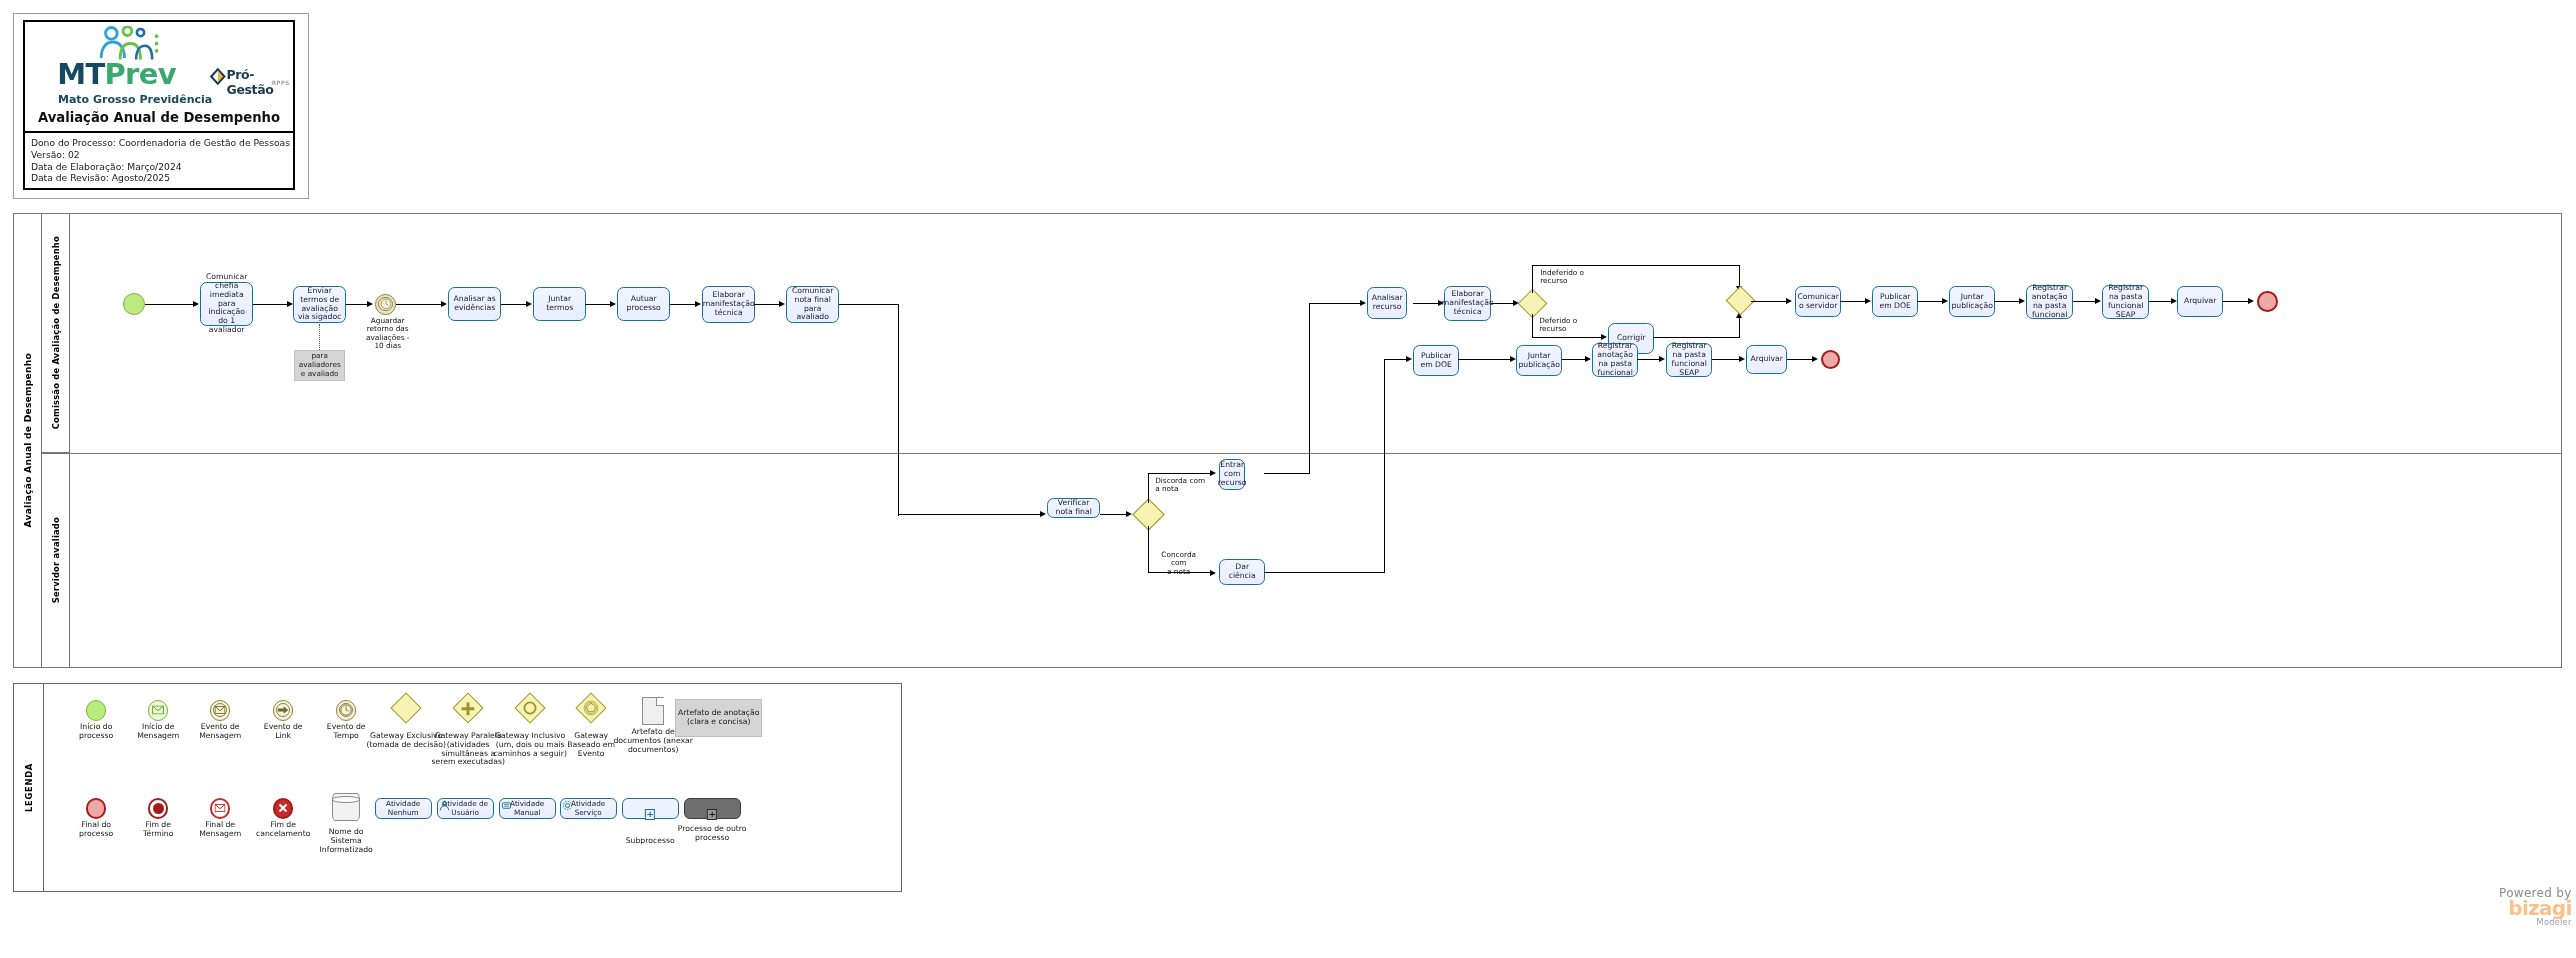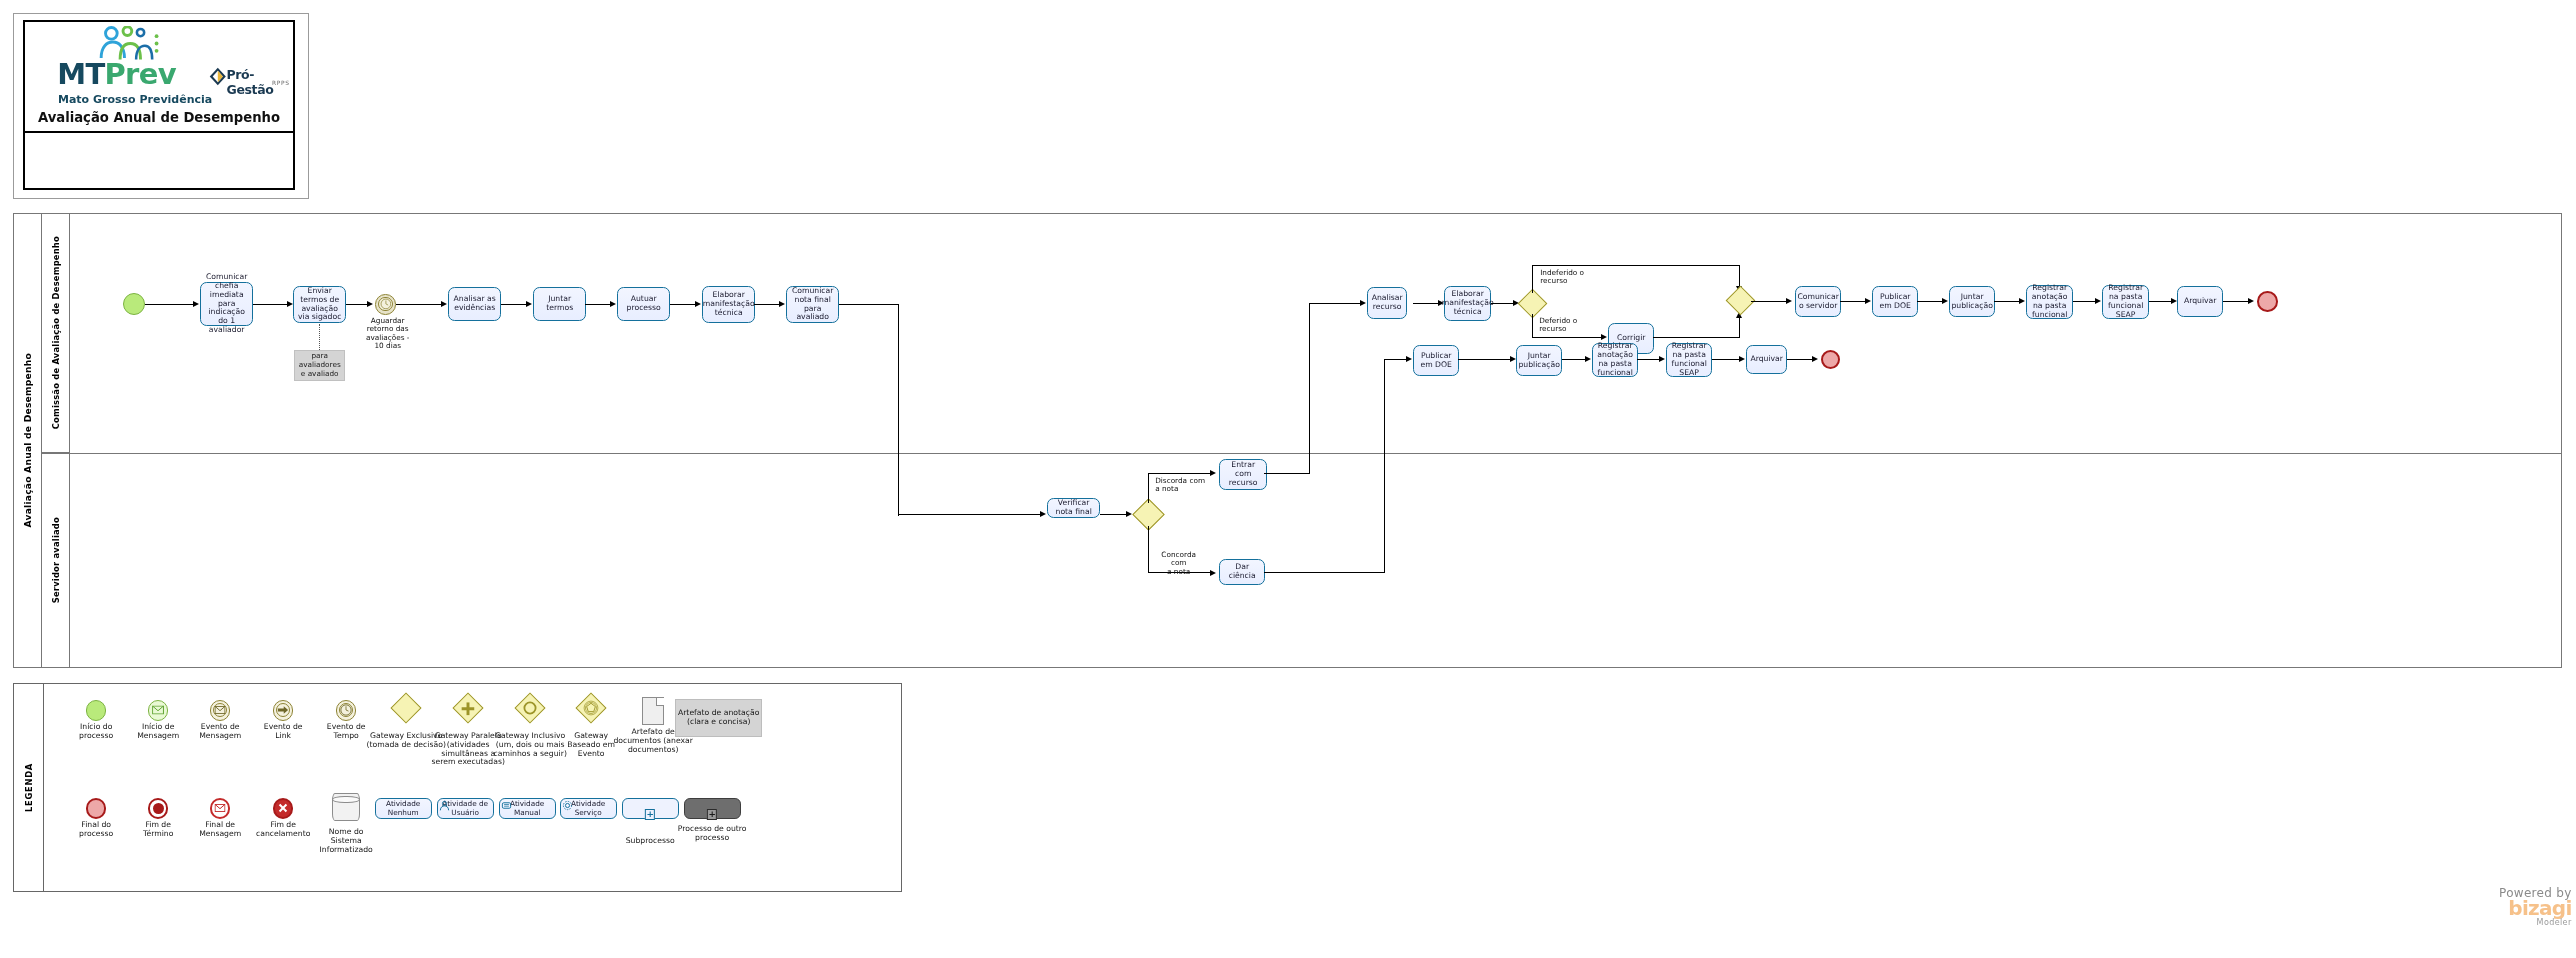--- a/index.html
+++ b/index.html
@@ -138,20 +138,24 @@
           <path d="M12 5 L19 13 L12 21 Z" fill="#e8b63c"></path>
         </svg>
         <div id="prog-text">Pró-Gestão</div>
         <div id="prog-sub">RPPS</div>
       </div>
 
       <div id="title-main">Avaliação Anual de Desempenho</div>
     </div>
 
     <div id="header-divider"></div>
+    <div id="meta-lines" style="white-space:pre-line">Dono do Processo: Coordenadoria de Gestão de Pessoas
+Versão: 02
+Data de Elaboração: Março/2024
+Data de Revisão: Agosto/2025</div>
   </div>
 </div>
 
 <div class="abs" id="pool">
 
   <div id="pool-title">
     <span>Avaliação Anual de Desempenho</span>
   </div>
 
   <div class="lane-hdr" id="lane1-hdr">
@@ -243,21 +247,21 @@
   <div class="arw arw-r" style="left:1112px;top:297px;"></div>
 
   <div class="gw" style="left:1123px;top:289px;width:23px;height:23px;"></div>
 
   <div class="fl fl-v" style="left:1134px;top:259px;height:30px;"></div>
   <div class="fl fl-h" style="left:1134px;top:259px;width:63px;"></div>
   <div class="arw arw-r" style="left:1196px;top:256px;"></div>
   <div class="lbl" style="left:1141px;top:263px;width:51px;">Discorda com
 a nota</div>
 
-  <div class="task" style="left:1205px;top:245px;width:48px;height:31px;">
+  <div class="task" style="left:1205px;top:245px;width:26px;height:31px;">
     <span>Entrar com recurso</span>
   </div>
 
   <div class="fl fl-v" style="left:1134px;top:312px;height:47px;"></div>
   <div class="fl fl-h" style="left:1134px;top:358px;width:63px;"></div>
   <div class="arw arw-r" style="left:1196px;top:356px;"></div>
   <div class="lbl" style="left:1139px;top:337px;width:51px;text-align:center;">Concorda com
 a nota</div>
 
   <div class="task" style="left:1205px;top:345px;width:46px;height:26.4px;">

